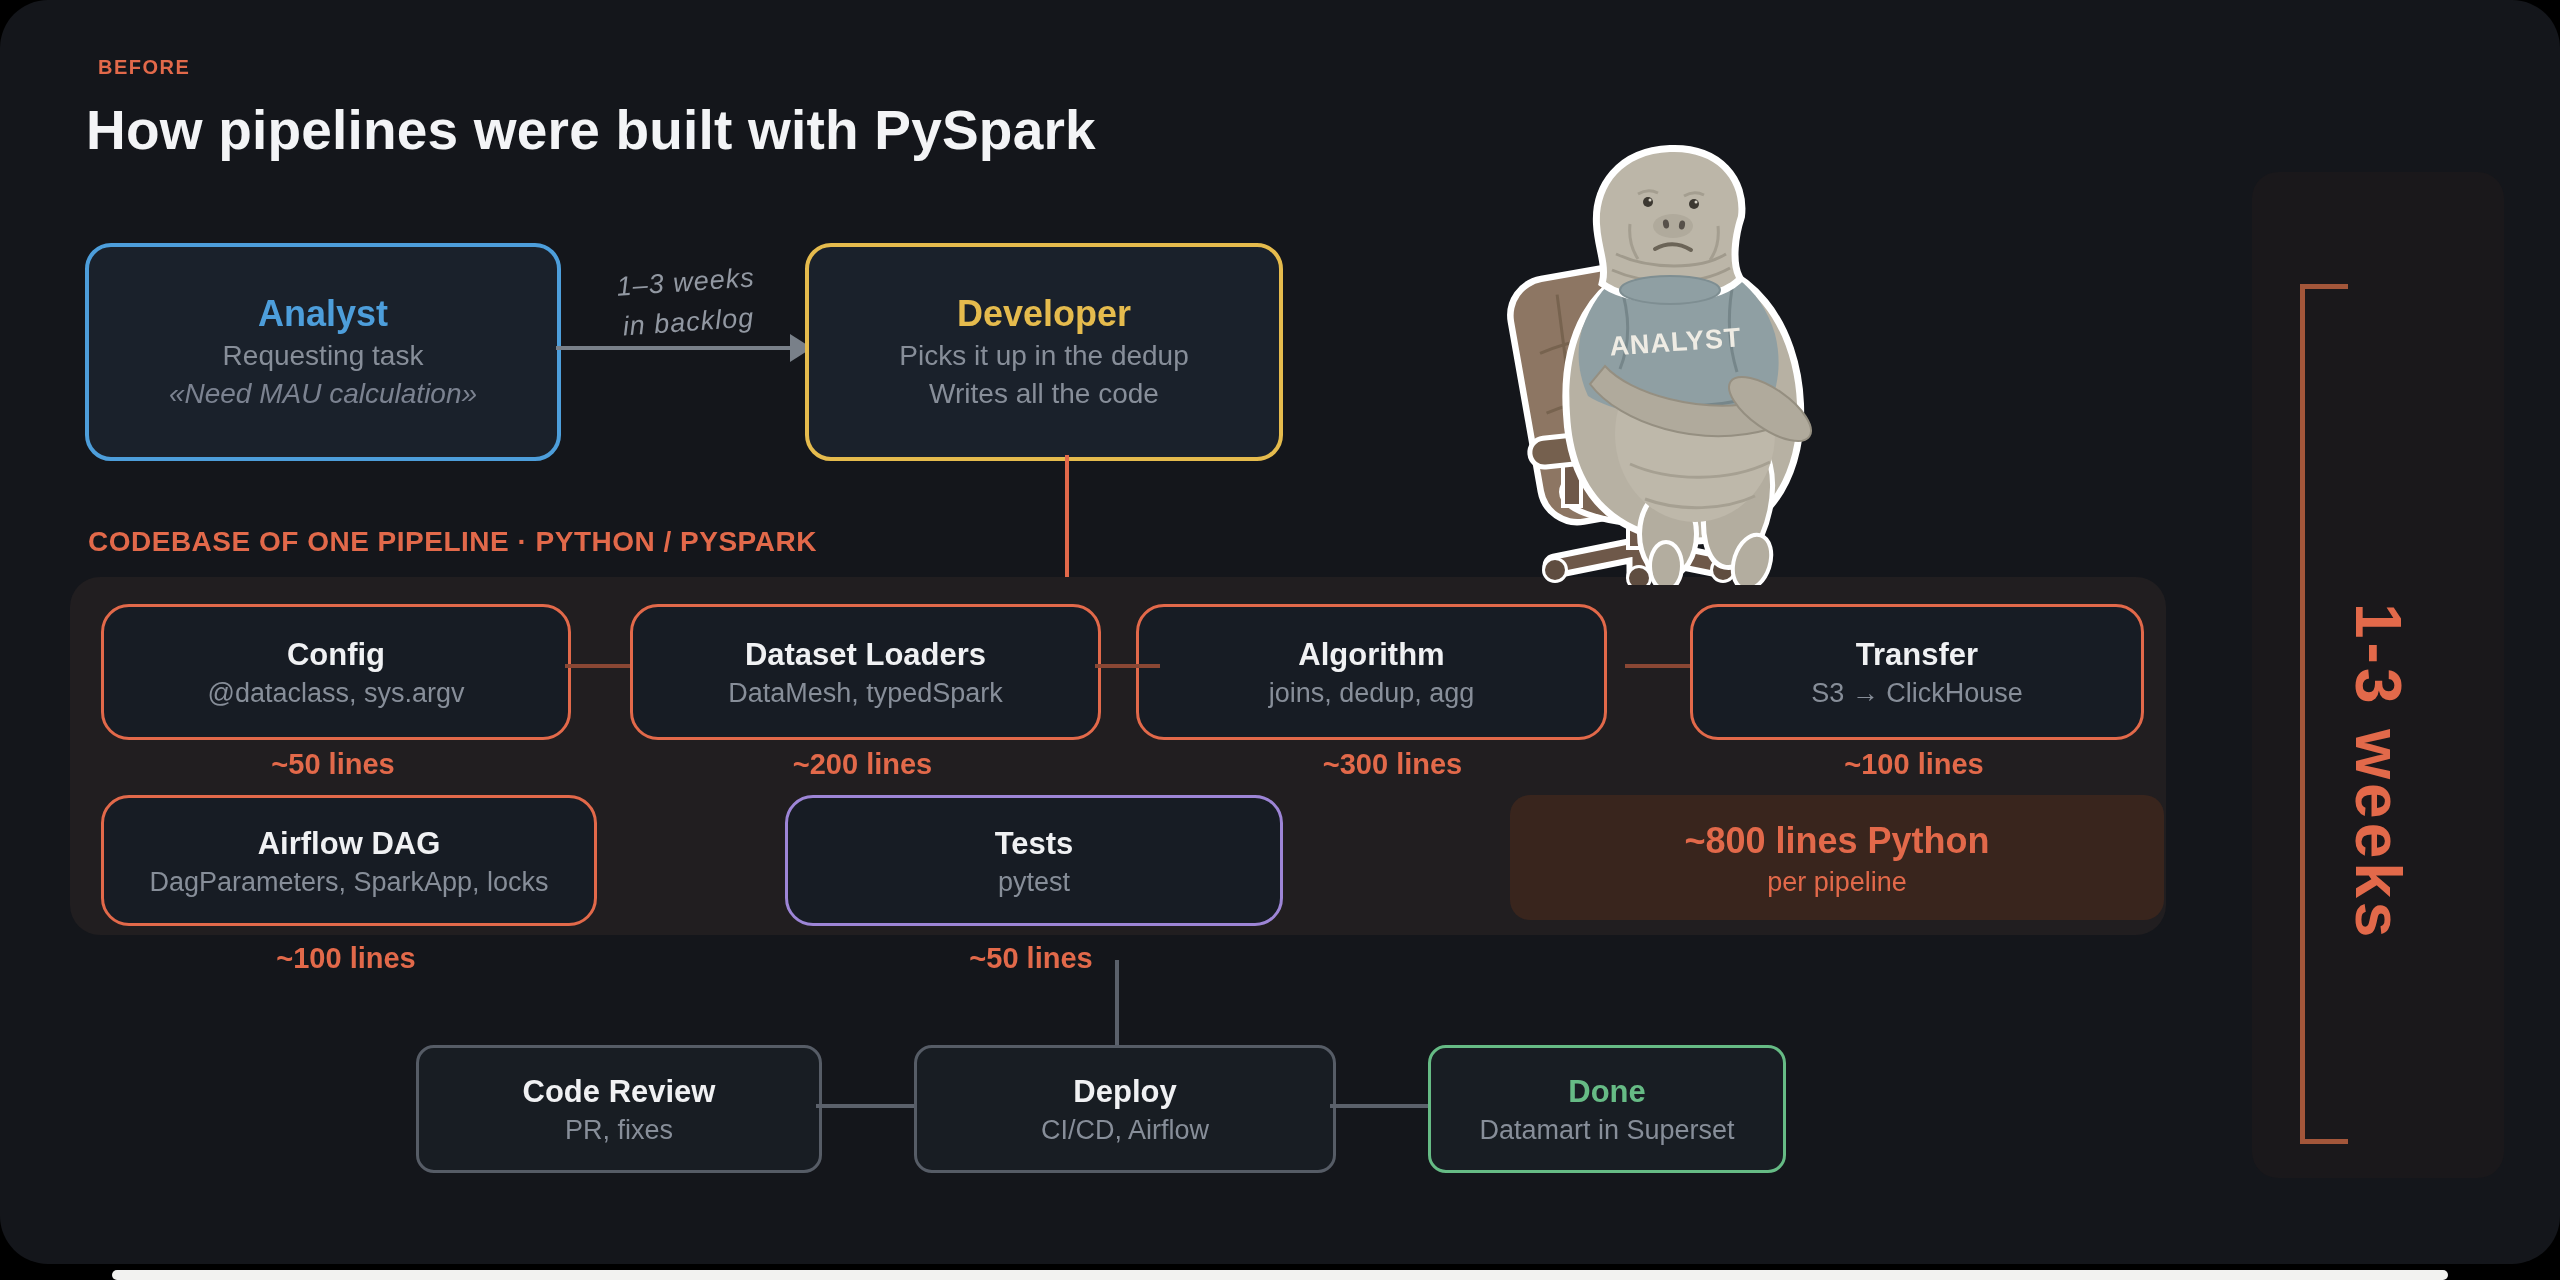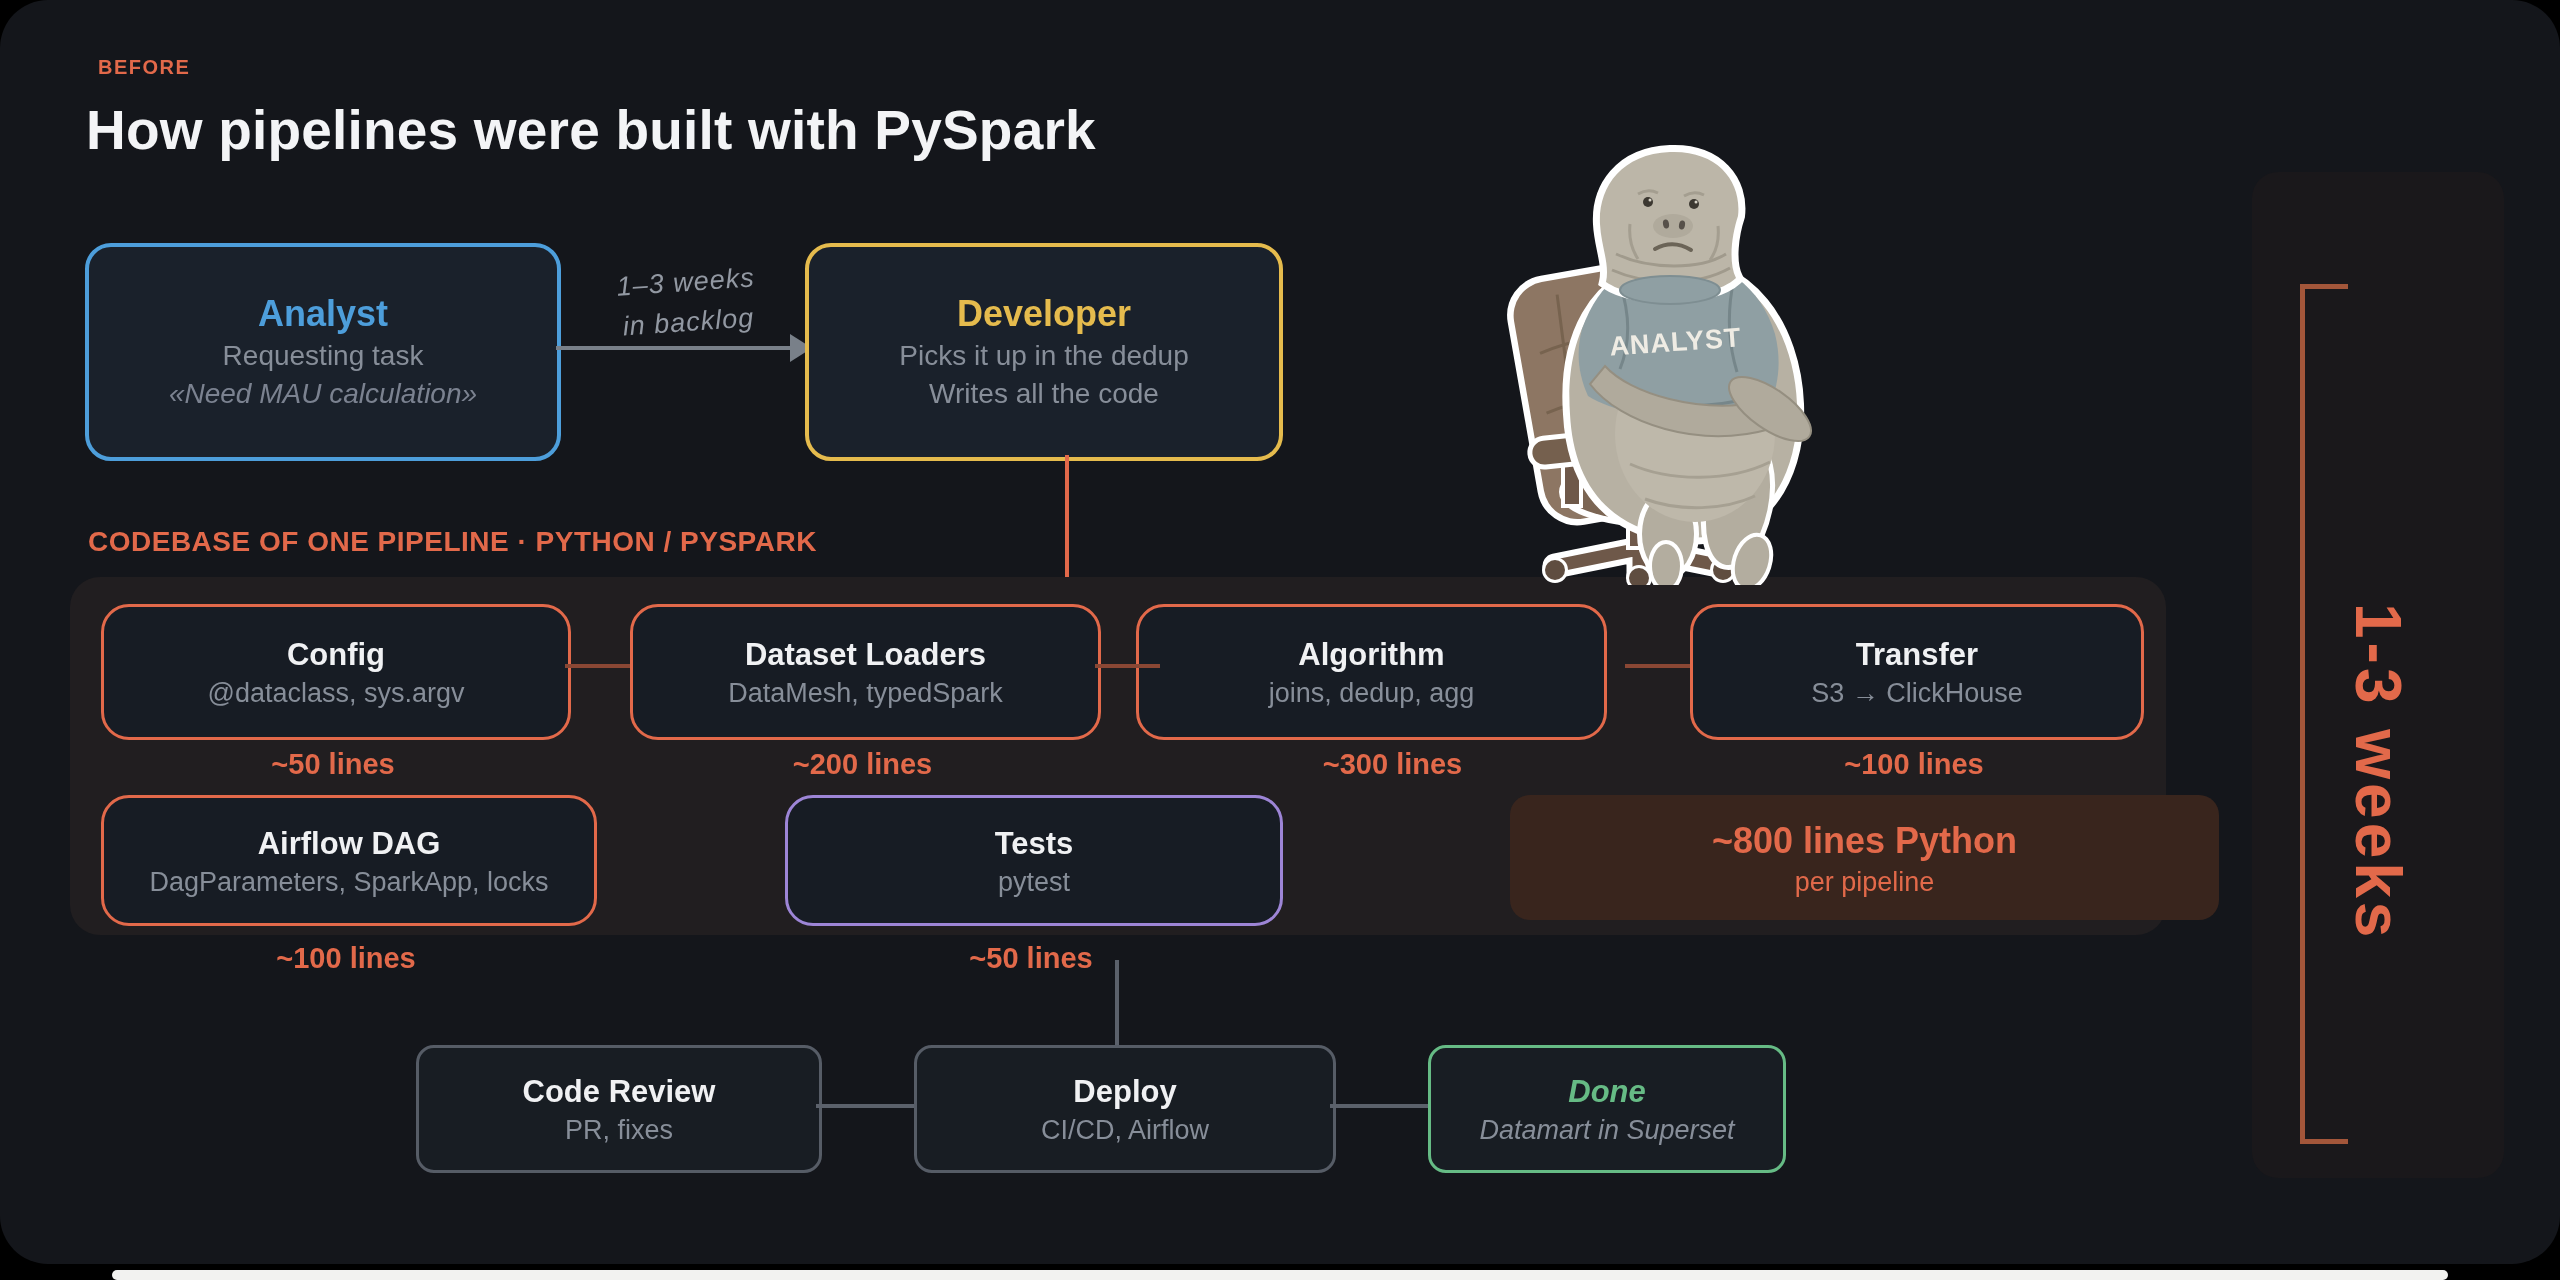--- a/index.html
+++ b/index.html
@@ -49,21 +49,21 @@
   .cb .bs{font-size:27px;line-height:34px;}
   .r2{top:795px;height:125px;}
   .lines-label{position:absolute;text-align:center;font-size:29px;font-weight:bold;
         color:var(--accent,#e2694a);}
   .row1-label{top:748px;}
   .row2-label{top:942px;}
   .conn{position:absolute;height:4px;background:#8a4734;}
   .conn-gray{position:absolute;height:4px;background:#5b616b;}
 
   .tests-box{border-color:var(--purple,#9d85d6);}
-  .total-box{left:1510px;top:795px;width:709px;height:125px;background:#39251d;
+  .total-box{left:1510px;top:795px;width:654px;height:125px;background:#39251d;
         border:none;border-radius:20px;}
   .total-box .bt{color:var(--accent,#e2694a);font-size:36px;line-height:48px;}
   .total-box .bs{color:var(--accent,#e2694a);font-size:27px;line-height:34px;}
 
   .gray-vline{position:absolute;left:1115px;top:960px;width:4px;height:86px;background:#5b616b;}
 
   .br{top:1045px;height:122px;border:3px solid #565c66;border-radius:18px;background:#181d23;}
   .br .bt{font-size:31px;line-height:42px;}
   .br .bs{font-size:27px;line-height:34px;}
   .done-box{border-color:var(--green,#66bb85);}
@@ -159,21 +159,21 @@
   <div class="gray-vline"></div>
 
   <div class="box br" style="left:416px;width:400px;">
     <div class="bt">Code Review</div>
     <div class="bs">PR, fixes</div>
   </div>
   <div class="box br" style="left:914px;width:416px;">
     <div class="bt">Deploy</div>
     <div class="bs">CI/CD, Airflow</div>
   </div>
-  <div class="box br done-box" style="left:1428px;width:352px;font-style:italic;">
+  <div class="box br done-box" style="left:1428px;width:352px;">
     <div class="bt">Done</div>
     <div class="bs">Datamart in Superset</div>
   </div>
   <div class="conn-gray" style="left:816px;top:1104px;width:98px;"></div>
   <div class="conn-gray" style="left:1330px;top:1104px;width:98px;"></div>
 
   <div class="right-panel"></div>
   <div class="bracket-v"></div>
   <div class="bracket-t top"></div>
   <div class="bracket-t bottom"></div>

